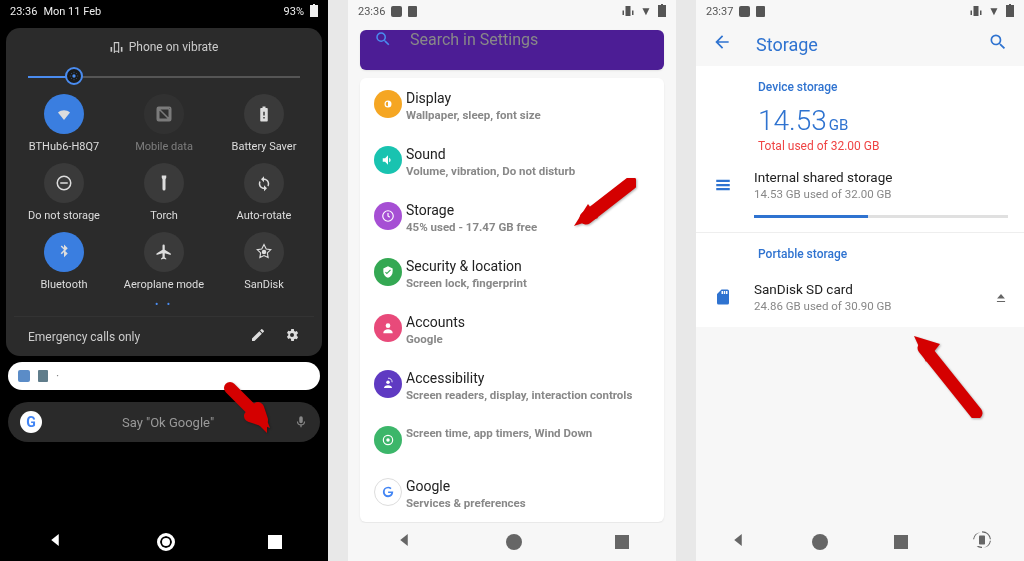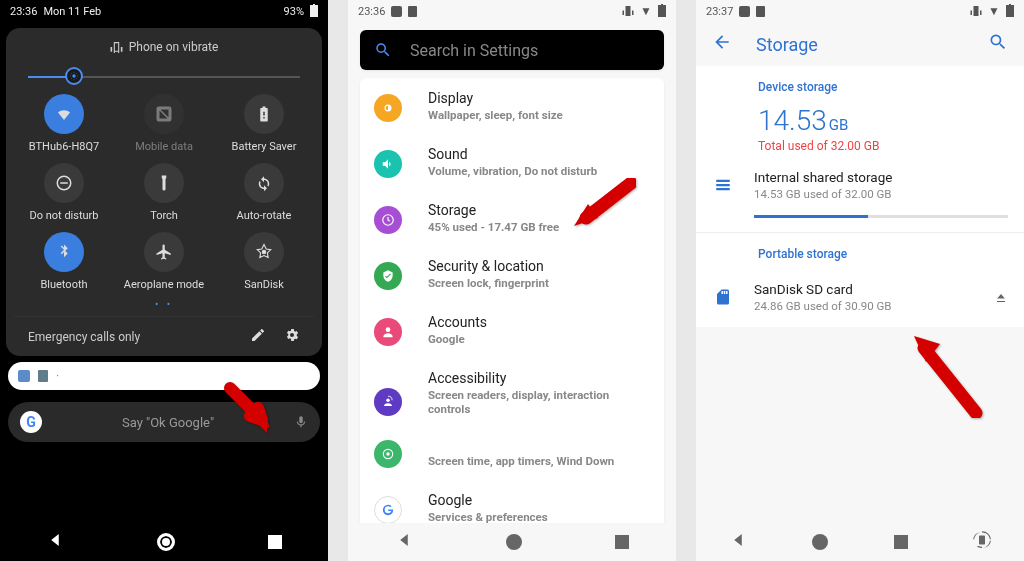--- a/index.html
+++ b/index.html
@@ -52,24 +52,24 @@
 .nav svg { width: 18px; height: 18px; }
 .nav .circ { width: 16px; height: 16px; border-radius: 50%; background: currentColor; }
 .dark .nav .circ { background: #fff; border: 3px solid #fff; box-shadow: inset 0 0 0 2px #000; width: 18px; height: 18px; }
 .light .nav .circ { background: #666; }
 .nav .sq { width: 14px; height: 14px; background: currentColor; }
 .dark .nav .sq { background: #fff; }
 .light .nav .sq { background: #666; }
 
 
 .light { background: #f7f7f7; color: #222; }
-.search { background: #000000; margin: 8px 12px; border-radius: 6px; height: 40px; display: flex; align-items: center; padding: 0 14px; gap: 18px; color: #888; box-shadow: 0 1px 2px rgba(0,0,0,0.08); }
+.search { background: #4c1d95; margin: 8px 12px; border-radius: 6px; height: 40px; display: flex; padding: 0 14px; gap: 18px; color: #888; box-shadow: 0 1px 2px rgba(0,0,0,0.08); }
 .search svg { width: 18px; height: 18px; fill: #4a8cf0; }
 .slist { background: #fff; margin: 8px 12px; border-radius: 6px; box-shadow: 0 1px 2px rgba(0,0,0,0.08); }
-.srow { display: flex; align-items: flex-end; padding: 12px 14px; gap: 26px; }
+.srow { display: flex; align-items: flex-start; padding: 12px 14px; gap: 4px; }
 .srow-ico { width: 28px; height: 28px; border-radius: 50%; display: flex; align-items: center; justify-content: center; flex-shrink: 0; }
 .srow-ico svg { width: 14px; height: 14px; fill: #fff; }
 .srow-txt { display: flex; flex-direction: column; gap: 2px; }
 .srow-title { font-size: 14px; color: #222; }
 .srow-sub { font-size: 11.5px; color: #888; font-weight: bold; }
 
 
 .sthdr { display: flex; align-items: center; padding: 10px 16px; gap: 24px; }
 .sthdr svg { width: 20px; height: 20px; fill: #2f73d0; }
 .sthdr-title { color: #2f73d0; font-size: 18px; flex: 1; }
@@ -152,21 +152,21 @@
           </div>
           <span>Battery Saver</span>
         </div>
         <div class="tile">
           <div class="tile-ico">
             <svg viewBox="0 0 24 24">
               <circle cx="12" cy="12" r="9" fill="none" stroke="#ddd" stroke-width="2"></circle>
               <rect x="7" y="11" width="10" height="2"></rect>
             </svg>
           </div>
-          <span>Do not disturb</span>
+          <span>Do not storage</span>
         </div>
         <div class="tile">
           <div class="tile-ico">
             <svg viewBox="0 0 24 24">
               <path d="M9 2h6v3l-1 2v13a2 2 0 01-4 0V7L9 5V2zm2 9h2v3h-2z"></path>
             </svg>
           </div>
           <span>Torch</span>
         </div>
         <div class="tile">

